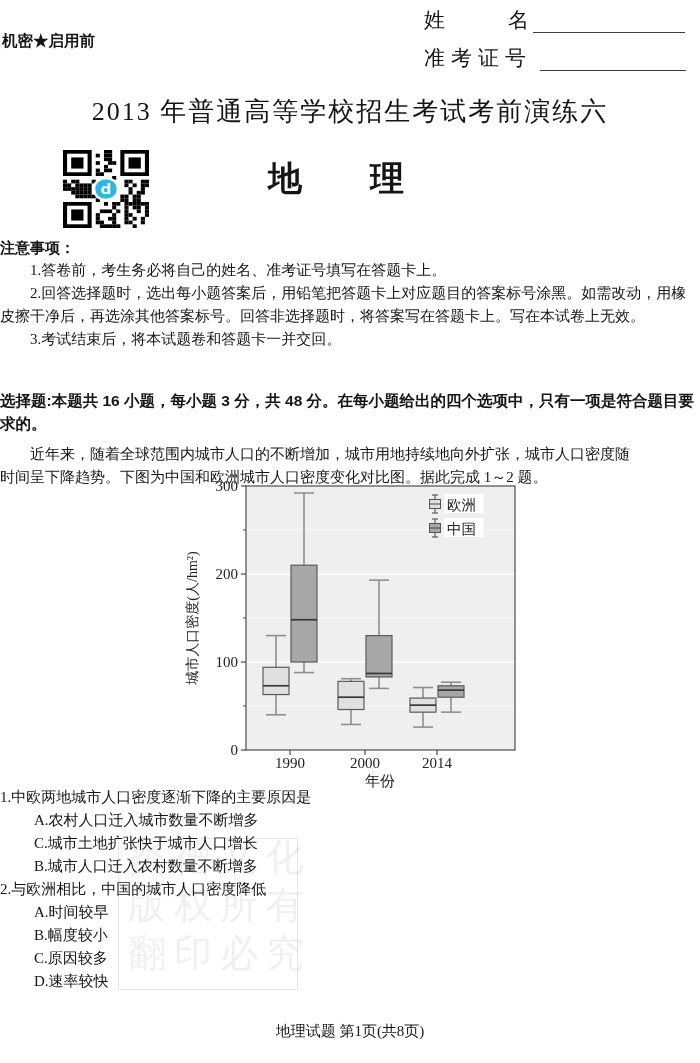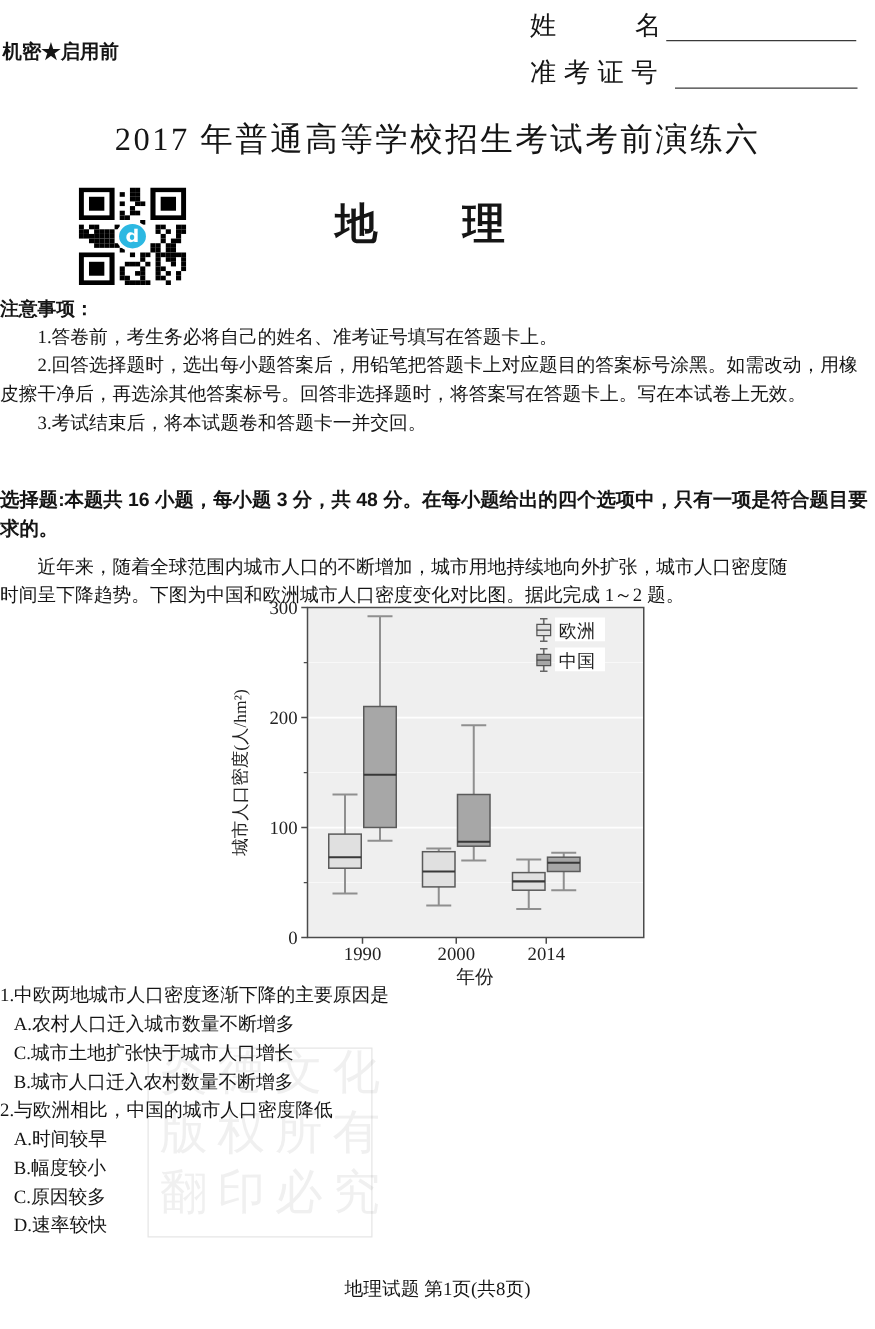--- a/index.html
+++ b/index.html
@@ -27,37 +27,37 @@
   
   #section-head{left:0;top:389px;width:700px;font-weight:bold;font-size:15.5px;line-height:23px;
     font-family:"Liberation Sans",sans-serif;text-indent:-31px;box-sizing:border-box;}
   
   #passage{left:0;top:443px;width:644px;font-size:15px;line-height:23px;text-indent:2em;}
   
   #chart-wrap{left:183px;top:476px;width:340px;height:315px;}
   
   #questions{left:0;top:786px;width:616px;font-size:15px;line-height:23px;z-index:2;}
   #questions .stem{margin:0;}
-  #questions .opt{margin:0 0 0 11px;}
+  #questions .opt{margin:0 0 0 34px;}
   
   #watermark{left:118px;top:838px;width:178px;height:150px;border:1px solid #e6e6e6;z-index:1;pointer-events:none;}
   .wm-text{position:absolute;font-size:38px;letter-spacing:8px;color:rgba(110,110,110,0.10);white-space:nowrap;z-index:1;pointer-events:none;font-family:"Liberation Sans",sans-serif;}
   
   #page-footer{left:0;top:1022px;width:700px;text-align:center;font-size:15px;}
 </style>
 </head>
 <body>
 
 <div class="abs sans" id="confidential">机密★启用前</div>
 <div class="abs" id="name-row">姓　　　名</div>
 <div class="field-line" id="name-line"></div>
 <div class="abs" id="ticket-row">准考证号</div>
 <div class="field-line" id="ticket-line"></div>
 
-<div class="abs" id="paper-title">2017 年普通高等学校招生考试考前演练六</div>
+<div class="abs" id="paper-title">2013 年普通高等学校招生考试考前演练六</div>
 
 <div class="abs" id="qr-wrap">
   <svg id="qr-svg" width="86" height="78" viewBox="0 0 84 84" preserveAspectRatio="none">
       <rect x="0" y="0" width="84" height="84" fill="#fff"></rect>
       <rect x="0" y="32" width="4" height="4" fill="#000"></rect>
       <rect x="0" y="36" width="4" height="4" fill="#000"></rect>
       <rect x="0" y="40" width="4" height="4" fill="#000"></rect>
       <rect x="4" y="36" width="4" height="4" fill="#000"></rect>
       <rect x="4" y="40" width="4" height="4" fill="#000"></rect>
       <rect x="8" y="32" width="4" height="4" fill="#000"></rect>

